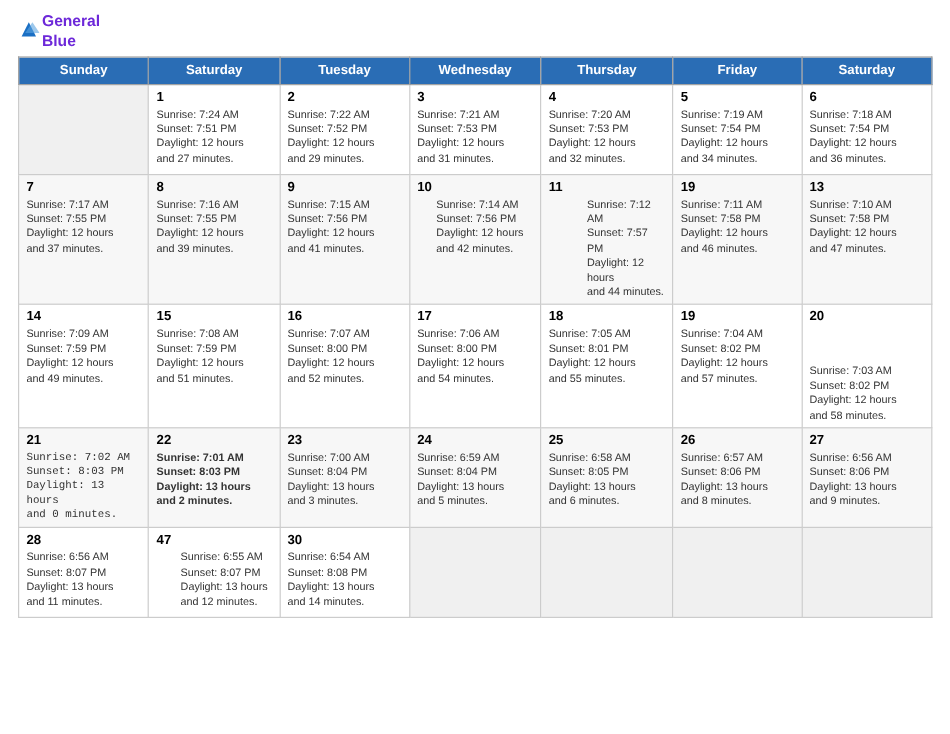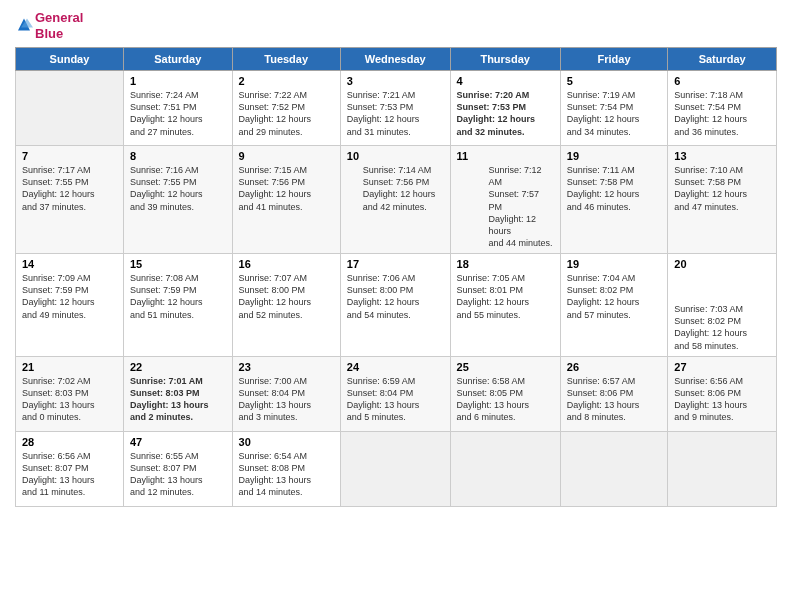--- a/index.html
+++ b/index.html
@@ -26,21 +26,21 @@
       align-items: center;
       gap: 2px;
     }
     .logo-text {
       font-size: 13px;
       font-weight: bold;
       color: #333;
       line-height: 1.2;
     }
     .logo-text span {
-      color: #be185d;
+      color: #6d28d9;
     }
     .logo-icon {
       width: 18px;
       height: 18px;
     }
     .title-section {
       text-align: right;
     }
     .main-title {
       font-size: 28px;
@@ -142,21 +142,21 @@
           </td>
           <td>
             <span class="day-number">3</span>
             <div class="day-info" style="white-space: pre-line;">Sunrise: 7:21 AM
 Sunset: 7:53 PM
 Daylight: 12 hours
 and 31 minutes.</div>
           </td>
           <td>
             <span class="day-number">4</span>
-            <div class="day-info" style="white-space: pre-line; font-weight: bold;">Sunrise: 7:20 AM
+            <div class="day-info" style="white-space: pre-line;">Sunrise: 7:20 AM
 Sunset: 7:53 PM
 Daylight: 12 hours
 and 32 minutes.</div>
           </td>
           <td>
             <span class="day-number">5</span>
             <div class="day-info" style="white-space: pre-line;">Sunrise: 7:19 AM
 Sunset: 7:54 PM
 Daylight: 12 hours
 and 34 minutes.</div>
@@ -267,21 +267,21 @@
             <span class="day-number">20</span>
             <div class="day-info" style="white-space: pre-line; margin-top: 33px;">Sunrise: 7:03 AM
 Sunset: 8:02 PM
 Daylight: 12 hours
 and 58 minutes.</div>
           </td>
         </tr>
         <tr>
           <td>
             <span class="day-number">21</span>
-            <div class="day-info" style="white-space: pre-line;">Sunrise: 7:02 AM
+            <div class="day-info" style="white-space: pre-line; font-family: Liberation Mono, monospace;">Sunrise: 7:02 AM
 Sunset: 8:03 PM
 Daylight: 13 hours
 and 0 minutes.</div>
           </td>
           <td>
             <span class="day-number">22</span>
             <div class="day-info" style="white-space: pre-line; font-weight: bold;">Sunrise: 7:01 AM
 Sunset: 8:03 PM
 Daylight: 13 hours
 and 2 minutes.</div>
@@ -325,21 +325,21 @@
         <tr>
           <td>
             <span class="day-number">28</span>
             <div class="day-info" style="white-space: pre-line;">Sunrise: 6:56 AM
 Sunset: 8:07 PM
 Daylight: 13 hours
 and 11 minutes.</div>
           </td>
           <td>
             <span class="day-number">47</span>
-            <div class="day-info" style="white-space: pre-line;">Sunrise: 6:55 AM
+            <div class="day-info" style="white-space: pre-line; margin-left: 20px;">Sunrise: 6:55 AM
 Sunset: 8:07 PM
 Daylight: 13 hours
 and 12 minutes.</div>
           </td>
           <td>
             <span class="day-number">30</span>
             <div class="day-info" style="white-space: pre-line;">Sunrise: 6:54 AM
 Sunset: 8:08 PM
 Daylight: 13 hours
 and 14 minutes.</div>

